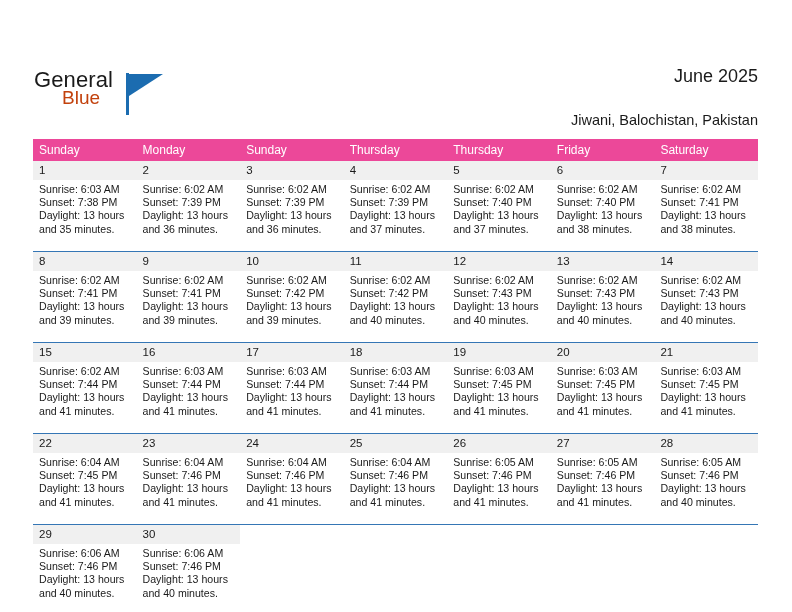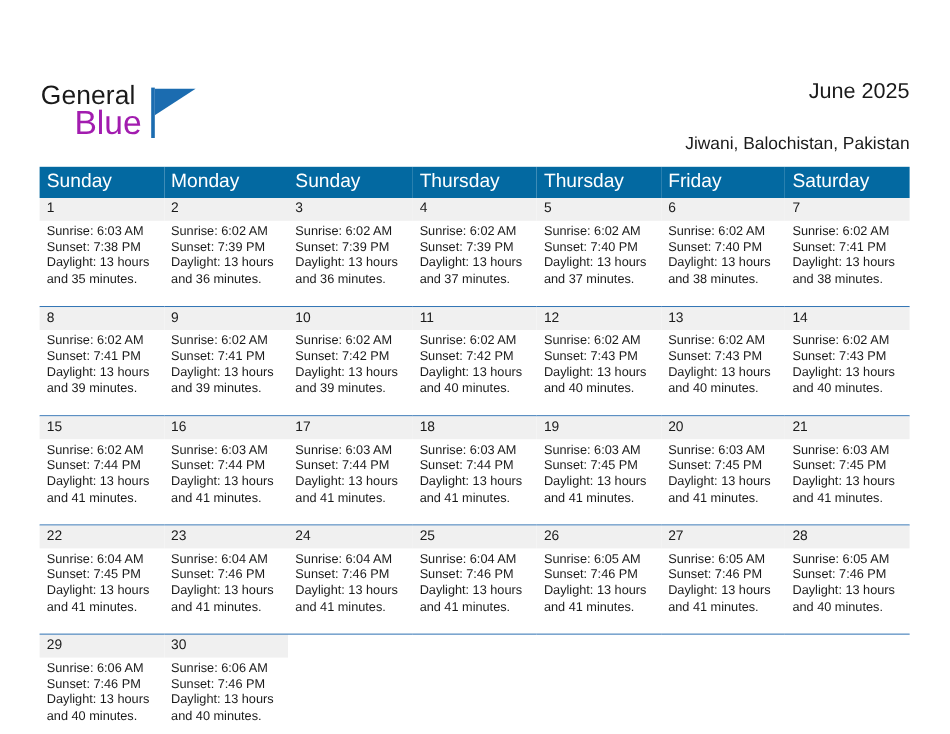--- a/index.html
+++ b/index.html
@@ -43,22 +43,22 @@
     top: 0;
     font-size: 22px;
     letter-spacing: 0.1px;
     color: #1a1a1a;
     font-family: "Liberation Sans", sans-serif;
   }
   .logo-blue {
     position: absolute;
     left: 28px;
     top: 20px;
-    font-size: 28px;
-    color: #a21caf;
+    font-size: 19px;
+    color: #c2410c;
     font-family: "Liberation Sans", sans-serif;
   }
   .logo-tri {
     position: absolute;
     left: 95px;
     top: 7px;
     width: 0;
     height: 0;
     border-left: 34px solid #1b6cb0;
     border-bottom: 22px solid transparent;
@@ -94,23 +94,23 @@
   
   .cal {
     position: absolute;
     left: 33px;
     top: 105px;
     width: 725px;
     border-collapse: collapse;
     table-layout: fixed;
   }
   .cal th {
-    background: #0369a1;
+    background: #ec4899;
     color: #ffffff;
-    font-size: 16px;
+    font-size: 12px;
     font-weight: normal;
     text-align: left;
     padding: 4px 0 4px 6px;
     height: 13px;
     border: none;
   }
   .cal td {
     width: 103.57px;
     vertical-align: top;
     padding: 0;

